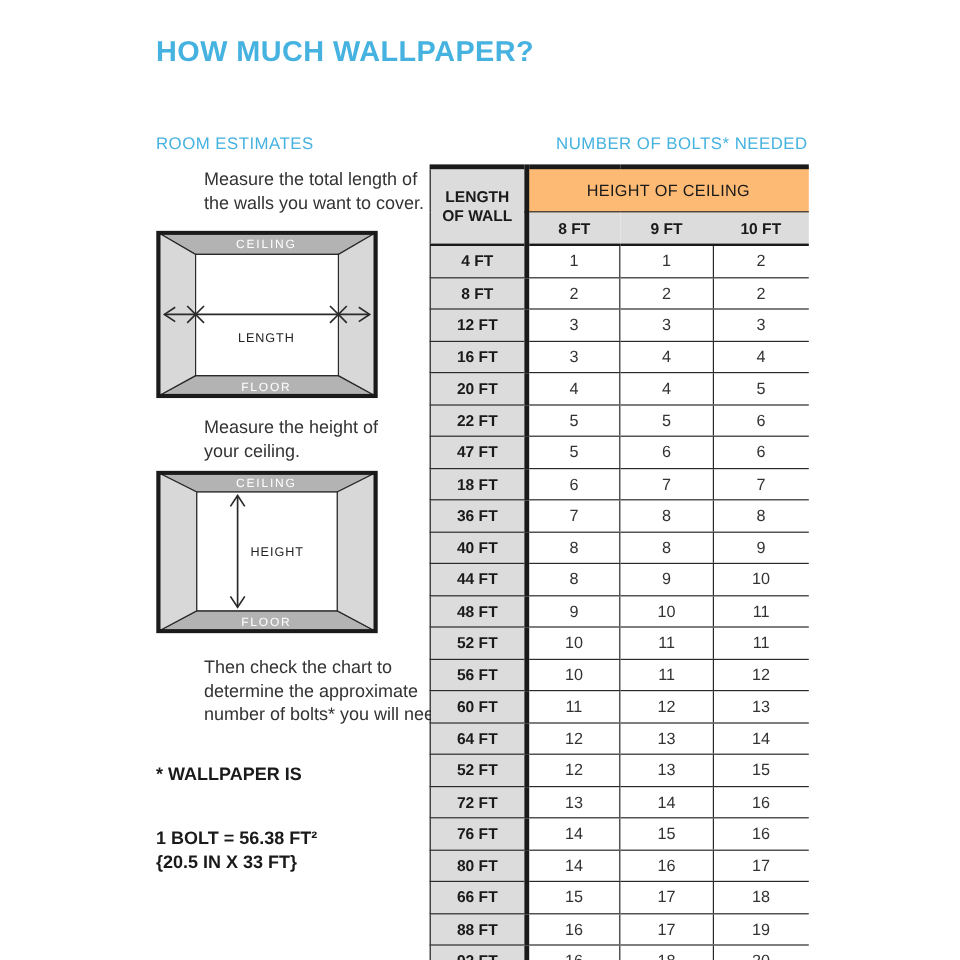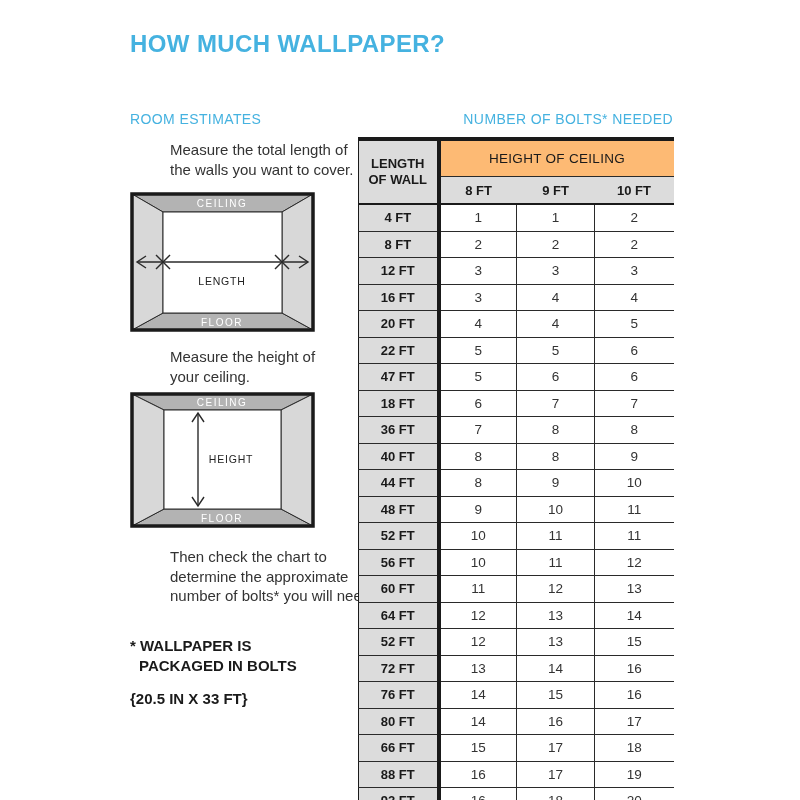--- a/index.html
+++ b/index.html
@@ -98,24 +98,24 @@
     </g>
     <text x="101" y="71" text-anchor="middle" font-size="10.5" letter-spacing="0.8" fill="#222" font-family="Liberation Sans, sans-serif">HEIGHT</text>
   </svg>
 
   <div class="step step3">Then check the chart to
 determine the approximate
 number of bolts* you will need.</div>
 
   <div class="note note1">
     <span>* WALLPAPER IS</span>
-    <span class="indent">PACKAGED IN BOLTS</span>
   </div>
 
   <div class="note note2">
+    <span>1 BOLT = 56.38 FT²</span>
     <span>{20.5 IN X 33 FT}</span>
   </div>
 
   <div class="section-heading table-heading accent" style="color: rgb(69, 178, 224);">NUMBER OF BOLTS* NEEDED</div>
 
   <table class="bolts">
     <colgroup>
         <col class="c-len">
         <col class="c-8">
         <col class="c-9">

